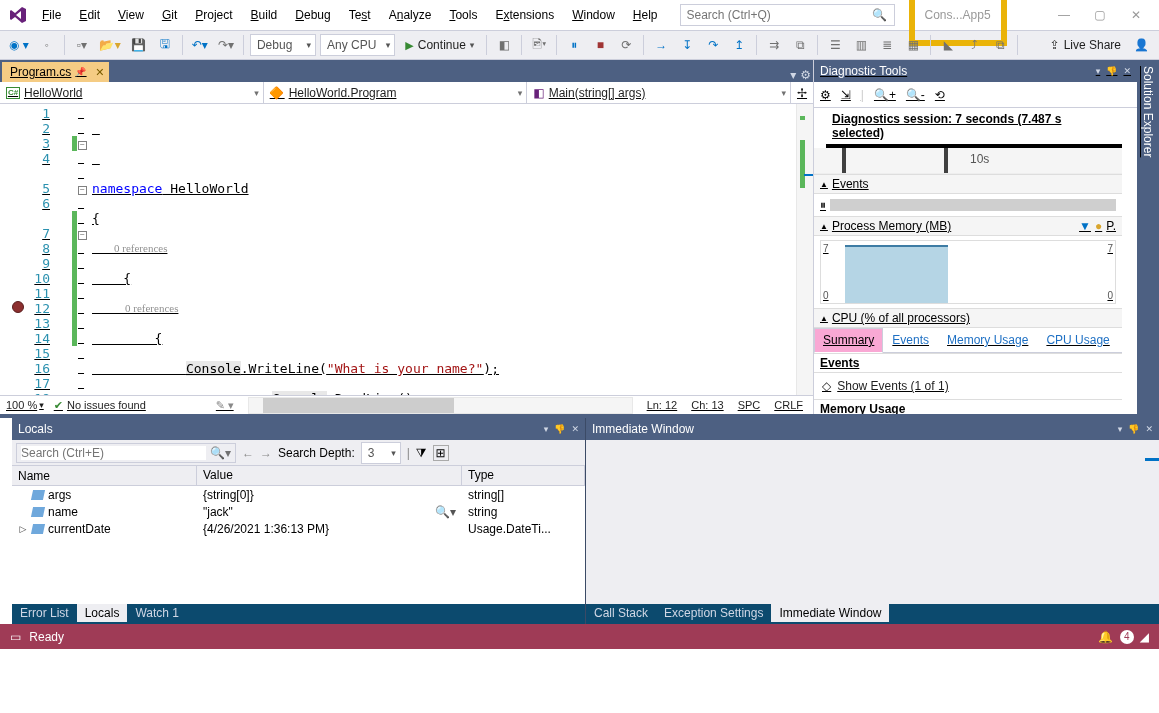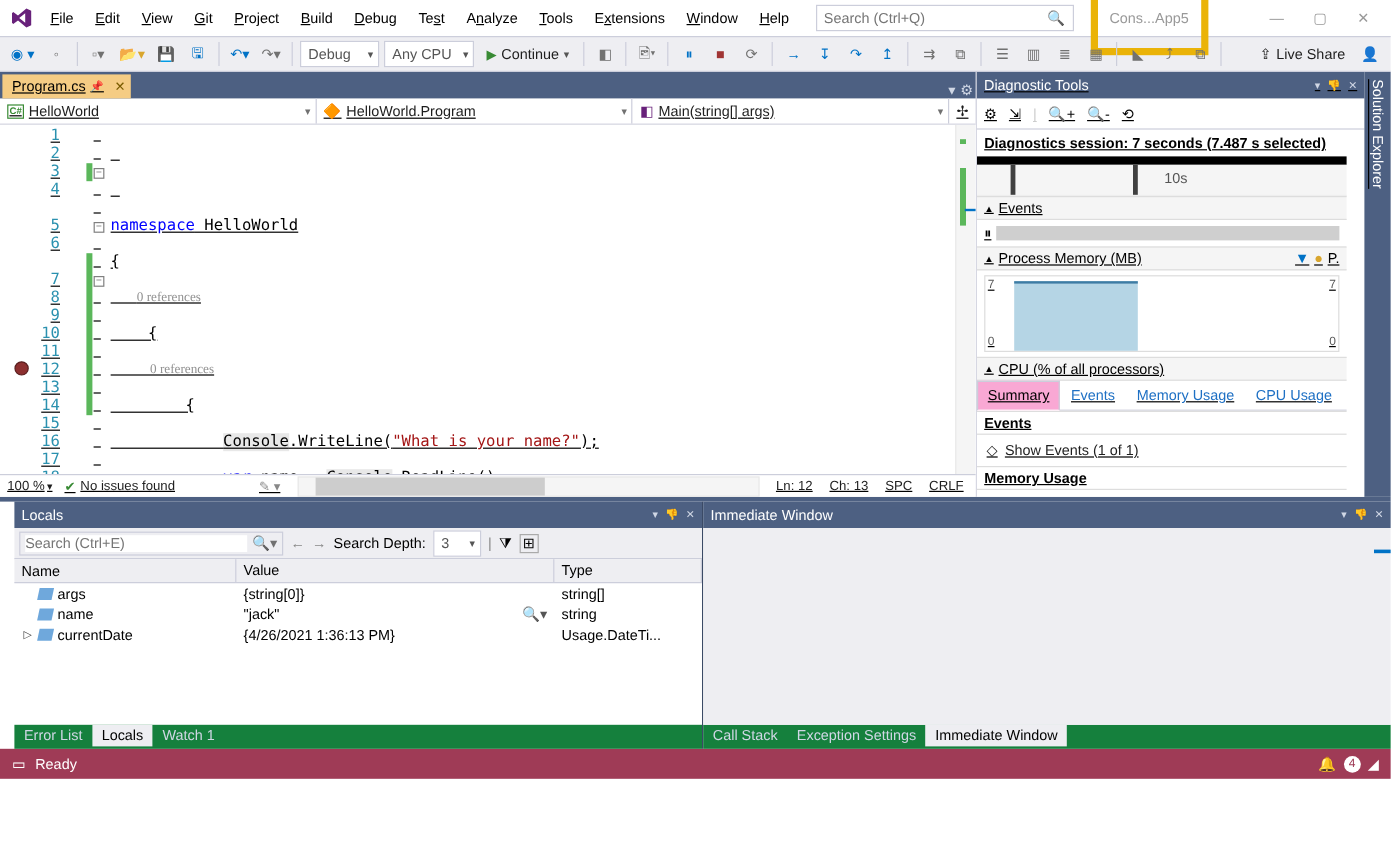--- a/index.html
+++ b/index.html
@@ -66,21 +66,21 @@
 .statusline .hscroll .thumb{ position:absolute; left:14px; top:0; bottom:0; width:50%; background:#cdcdcd;}
 .statusline .metrics{ display:flex; gap:14px; margin-right:4px;}
 
 
 .diag-pane { width: 324px; background:#fff; border-left:1px solid #cccedb; display:flex; flex-direction:column;}
 .panel-header { height:22px; background:#4d6082; color:#fff; display:flex; align-items:center; padding:0 6px; position:relative;}
 .panel-header .title{ flex:1;}
 .panel-header .ctl{ font-size:9px; margin-left:6px; color:#d0d7e5;}
 .diag-toolbar { height:26px; border-bottom:1px solid #cccedb; display:flex; align-items:center; gap:10px; padding:0 6px;}
 .diag-body { flex:1; overflow:auto; padding-right: 15px; position:relative;}
-.diag-session{ font-weight:bold; border-bottom:7px solid #000000; padding:4px 6px;}
+.diag-session{ font-weight:bold; border-bottom:4px solid #000000; padding:4px 6px;margin-left:12px;}
 .timeline { height:26px; background:#f5f5f5; border-bottom:1px solid #eee; position:relative;}
 .timeline .mark1{ position:absolute; left:28px; top:0; bottom:0; width:4px; background:#404040;}
 .timeline .mark2{ position:absolute; left:130px; top:0; bottom:0; width:4px; background:#404040;}
 .timeline .lbl{ position:absolute; top:4px; color:#555;}
 .section-hdr { background:#f5f5f5; border-top:1px solid #ddd; border-bottom:1px solid #ddd; padding:2px 6px; display:flex; align-items:center; gap:4px;}
 .section-hdr .tri{ font-size:8px;}
 .pm-chart { height:64px; margin:4px 6px; border:1px solid #ddd; position:relative; background:#fff; display:flex;}
 .pm-chart .y{ font-size:10px; color:#555;}
 .pm-chart .area{ flex:1; margin:0 14px; position:relative;}
 .pm-chart .fill{ position:absolute; left:0; top:4px; bottom:0; width:42%; background:#b5d5e5; border-top:2px solid #3e7ca4;}
@@ -100,21 +100,21 @@
 .locals-toolbar { height:26px; background:#eeeef2; border-bottom:1px solid #cccedb; display:flex; align-items:center; padding:0 4px; gap:6px;}
 .locals-search { flex:0 0 220px; height:20px; border:1px solid #cccedb; display:flex; align-items:center; padding:0 4px; color:#717171; gap:4px;}
 .locals-search input{ border:none; flex:1; font-size:12px; outline:none; color:#717171;}
 .grid-head { height:20px; background:#eeeef2; border-bottom:1px solid #cccedb; display:flex;}
 .grid-head .cell{ border-right:1px solid #cccedb; padding:2px 6px;}
 .grid-body .row { display:flex; height:17px; align-items:center;}
 .grid-body .cell{ padding:0 6px; overflow:hidden; text-overflow:ellipsis; white-space:nowrap;}
 .c-name{ width:185px; display:flex; gap:4px; align-items:center;} .c-val{ width:265px;} .c-type{ flex:1;}
 .expander { width:10px; font-size:9px; color:#404040; display:inline-block; text-align:center;}
 .var-icon { width:12px; height:10px; background:#6fa8dc; transform: skewX(-12deg); display:inline-block;}
-.pane-tabs { height:20px; background:#15803d; display:flex; align-items:flex-start;}
+.pane-tabs { height:20px; background:#0c4a6e; display:flex; align-items:flex-start;}
 .pane-tab { padding: 2px 8px; color:#d0d7e5;}
 .pane-tab.active{ background:#eeeef2; color:#000;}
 
 
 .footer { height: 25px; background:#9f3b56; color:#fff; display:flex; align-items:center; padding:0 10px; gap:8px;}
 .footer .right{ margin-left:auto; display:flex; gap:6px; align-items:center;}
 </style>
 </head>
 <body>
 

